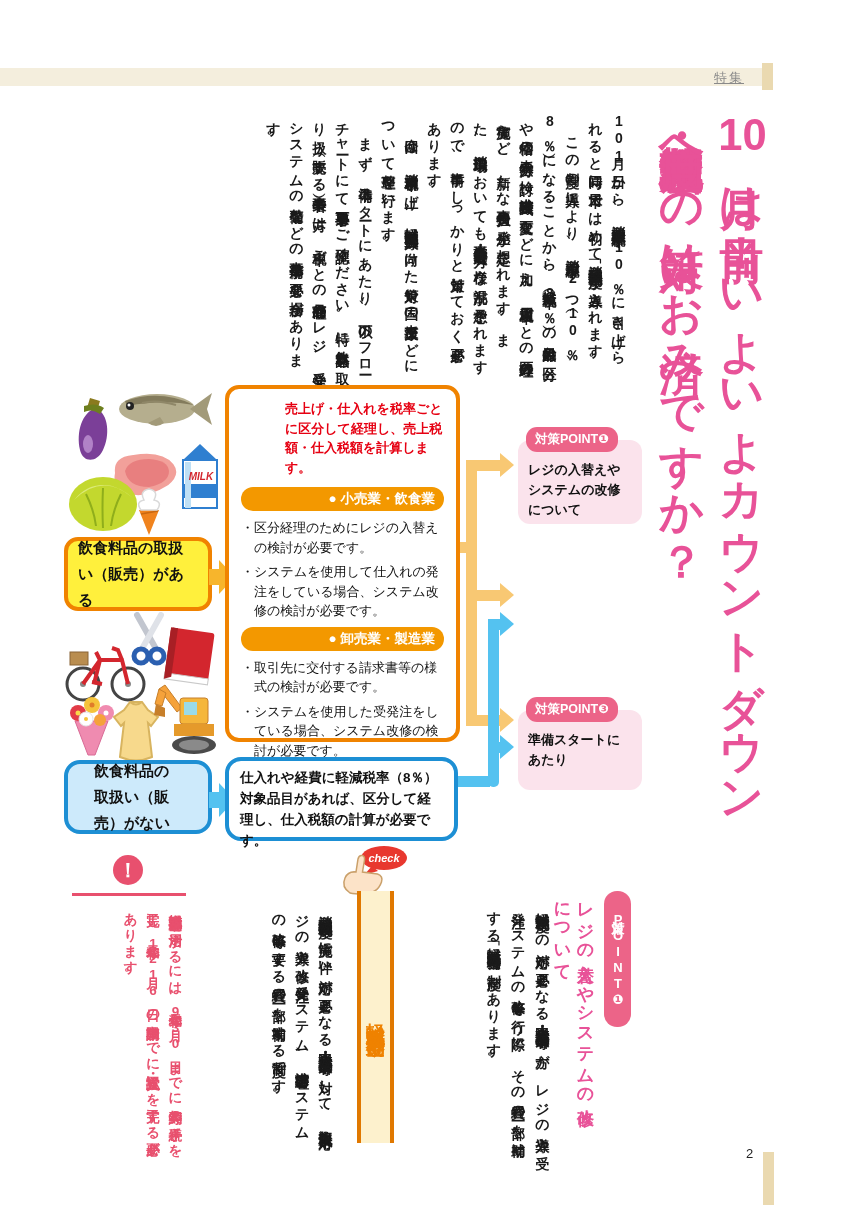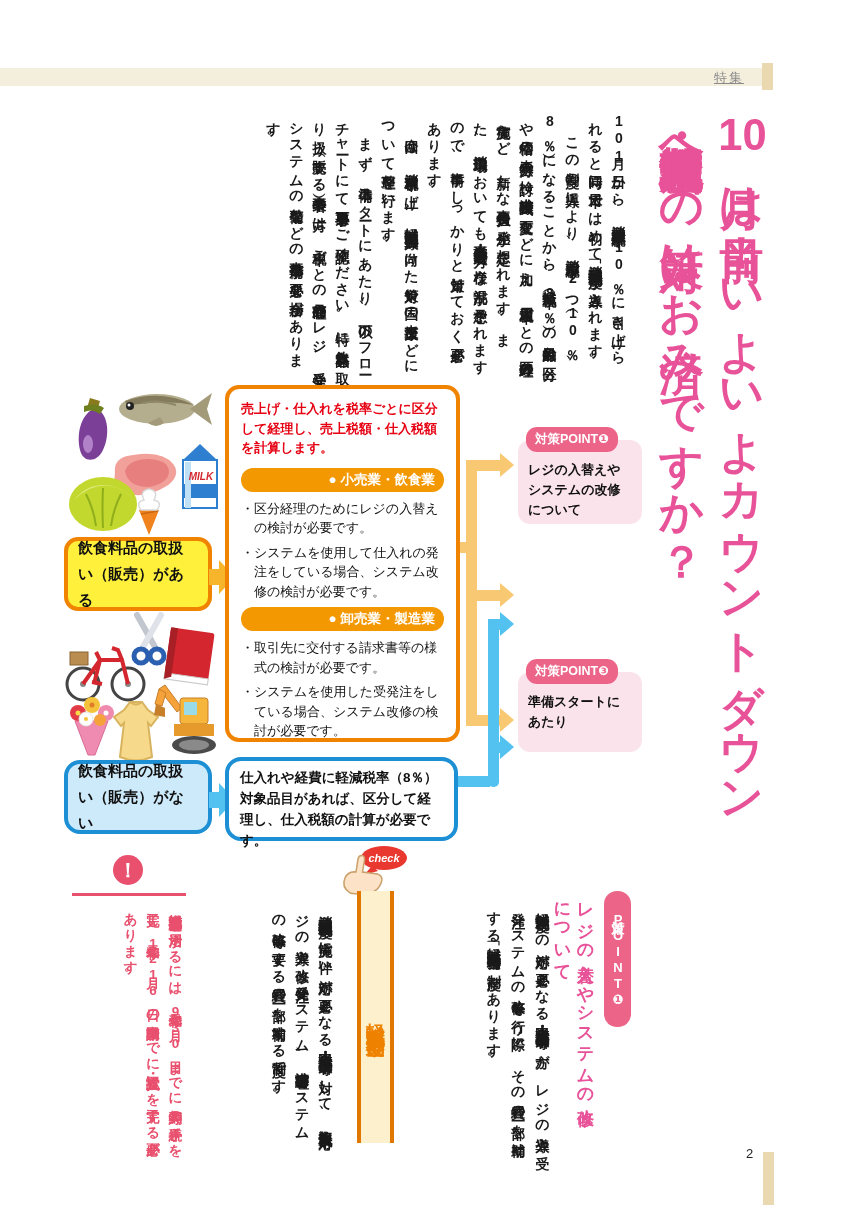--- a/index.html
+++ b/index.html
@@ -28,32 +28,32 @@
   
   .intro { left:60px; top:113px; width:570px; height:258px; font-size:14px;
     font-weight:600; color:#1a1a1a; line-height:23px; letter-spacing:1px; }
 
   
   .yes-box { left:64px; top:537px; width:148px; height:74px; background:#fff03c;
     border:4px solid #f08300; border-radius:14px; display:flex; align-items:center;
     padding:4px 10px; font-size:15px; font-weight:bold; line-height:1.75; color:#111; }
   .no-box { left:64px; top:760px; width:148px; height:74px; background:#cdeafb;
     border:4px solid #1d8fd4; border-radius:16px; display:flex; align-items:center;
-    padding:4px 10px; font-size:15px; font-weight:bold; line-height:1.75; color:#111; }
+    padding:4px 26px; font-size:15px; font-weight:bold; line-height:1.75; color:#111; }
   .yes-arrow-stem { left:209px; top:569px; width:10px; height:16px; background:#f7b52c; }
   .yes-arrow-head { left:219px; top:560px; width:0; height:0;
     border-left:16px solid #f7b52c; border-top:17px solid transparent; border-bottom:17px solid transparent; }
   .no-arrow-stem { left:209px; top:792px; width:10px; height:16px; background:#54c2f0; }
   .no-arrow-head { left:219px; top:783px; width:0; height:0;
     border-left:16px solid #54c2f0; border-top:17px solid transparent; border-bottom:17px solid transparent; }
 
   
   .main-box { left:225px; top:385px; width:235px; height:357px; background:#fff;
     border:4px solid #f08300; border-radius:14px; padding:10px 12px; z-index:2; }
-  .lead-red { color:#e60012; font-weight:bold; font-size:13px; line-height:1.5; margin-bottom:10px; }
+  .lead-red { color:#e60012; font-weight:bold; font-size:13px; line-height:1.5; margin-bottom:10px;margin-left:44px; }
   .sec-header { background:#f39800; color:#fff; font-weight:bold; font-size:13.5px;
     border-radius:13px; padding:3px 9px; margin:6px 0 7px;text-align:right; }
   .main-box ul { list-style:none; }
   .main-box li { font-size:13px; font-weight:normal; color:#111; line-height:1.5;
     padding-left:1em; text-indent:-1em; margin-bottom:5px; }
 
   .no-route-box { left:225px; top:757px; width:233px; height:84px; background:#fff;
     border:4px solid #1d8fd4; border-radius:16px; padding:7px 11px; font-size:13.5px;
     font-weight:bold; line-height:1.55; color:#111; z-index:2; }
 
@@ -74,21 +74,21 @@
   .b-arm3 { left:488px; top:742px; width:14px; height:11px; }
   .b-head { width:0; height:0; border-left:14px solid #54c2f0;
     border-top:12px solid transparent; border-bottom:12px solid transparent; z-index:1; }
   .b-head2 { left:500px; top:612px; } .b-head3 { left:500px; top:735px; }
 
   
   .pbox { left:518px; width:124px; background:#fbe3ec; border-radius:12px;
     padding:20px 10px 8px; z-index:2; font-size:13px; font-weight:bold; line-height:1.55; color:#111; }
   .pbox .badge { position:absolute; top:-13px; left:8px; background:#ec6488; color:#fff;
     font-size:12.5px; font-weight:bold; padding:3px 9px; border-radius:11px; white-space:nowrap; }
-  .pbox1 { top:440px; height:84px; } .pbox2 { top:578px; height:82px; } .pbox3 { top:672px; height:80px; }
+  .pbox1 { top:440px; height:84px; } .pbox2 { top:578px; height:82px; } .pbox3 { top:710px; height:80px; }
 
   
   .vbadge { left:604px; top:891px; width:27px; height:136px; background:#ec6488;
     border-radius:13px; display:flex; align-items:center; justify-content:center;
     color:#fff; font-size:13px; font-weight:bold; letter-spacing:1px; }
   .subtitle { left:549px; top:891px; width:48px; height:220px; color:#e85298;
     font-size:17px; font-weight:bold; line-height:23px; letter-spacing:1px; }
   .body-r { left:407px; top:902px; width:148px; height:245px; font-size:14px;
     font-weight:600; color:#1a1a1a; line-height:24.3px; letter-spacing:1px; }
   .banner { left:357px; top:891px; width:37px; height:252px; background:#fdf1cd;

